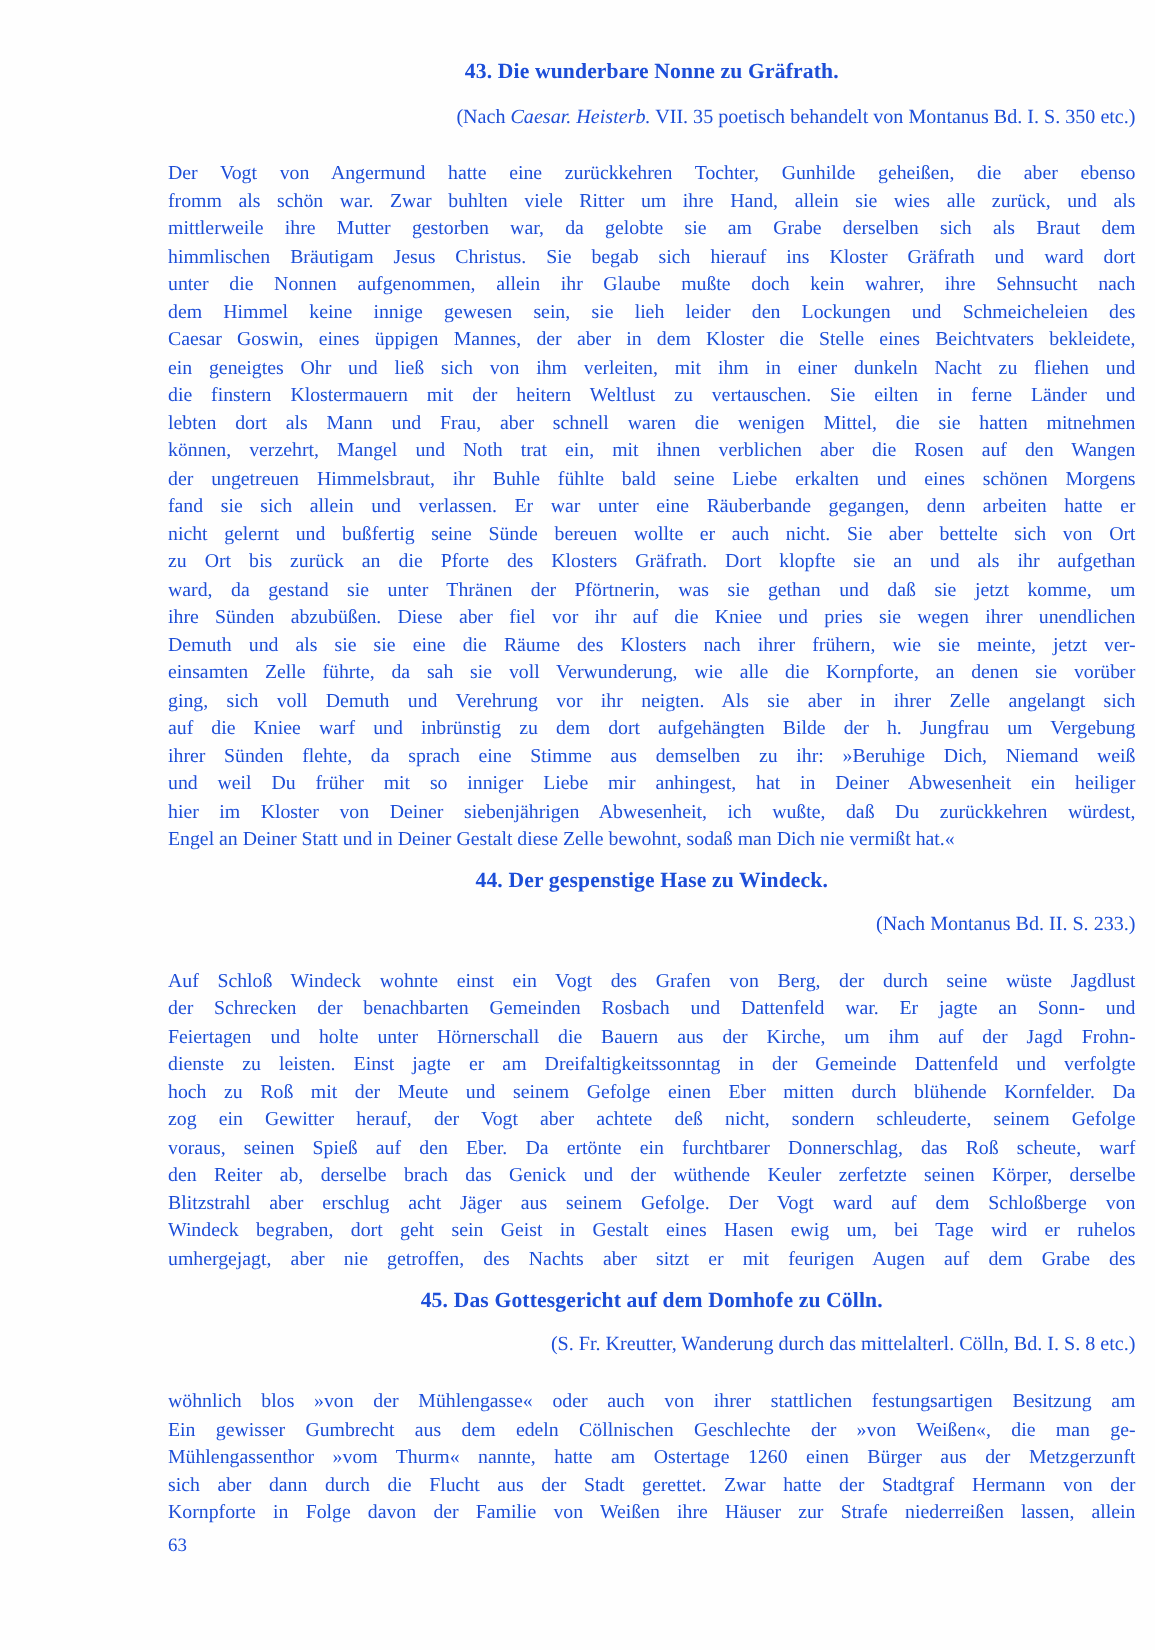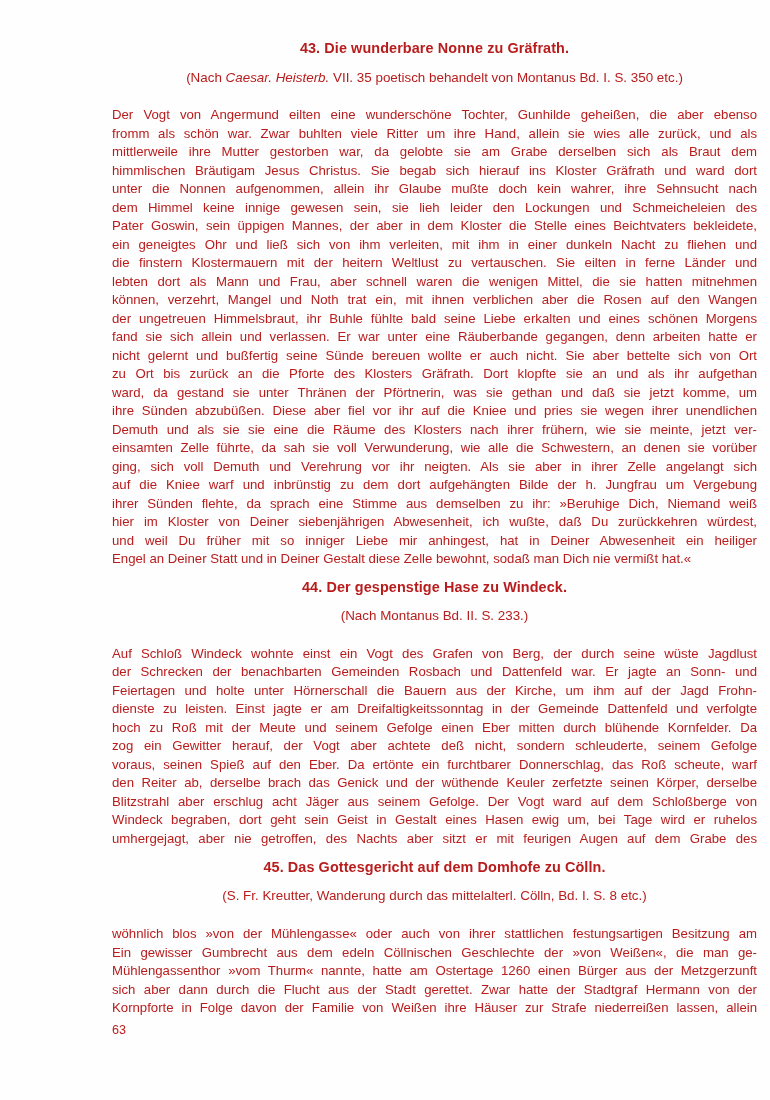--- a/index.html
+++ b/index.html
@@ -6,36 +6,36 @@
   html, body {
     margin: 0;
     padding: 0;
     background: #ffffff;
   }
   .page {
     position: relative;
     width: 770px;
     height: 1100px;
     background: #fefefe;
-    color: #b91c1c;
-    font-family: Liberation Sans, sans-serif;
+    color: #1d4ed8;
+    font-family: Liberation Serif, serif;
     box-sizing: border-box;
     padding: 40px 13px 0 112px;
     overflow: hidden;
   }
   .section-title {
     font-size: 14.4px;
     font-weight: bold;
     text-align: center;
     line-height: 16px;
     letter-spacing: 0.1px;
   }
   .section-source {
     font-size: 13.4px;
-    text-align: center;
+    text-align: right;
     line-height: 15px;
     margin-top: 14px;
   }
   .section-source .italic { font-style: italic; }
   .paragraph {
     margin-top: 21px;
     font-size: 13.2px;
   }
   .text-line {
     height: 18.5px;
@@ -67,44 +67,44 @@
 <body>
 
 <div class="page">
 
   <div class="section" id="section-43">
     <div class="section-title">43. Die wunderbare Nonne zu Gräfrath.</div>
     <div class="section-source">
       <span>(Nach </span><span class="italic">Caesar. Heisterb.</span><span> VII. 35 poetisch behandelt von Montanus Bd. I. S. 350 etc.)</span>
     </div>
     <div class="paragraph">
-        <div class="text-line">Der Vogt von Angermund eilten eine wunderschöne Tochter, Gunhilde geheißen, die aber ebenso</div>
+        <div class="text-line">Der Vogt von Angermund hatte eine zurückkehren Tochter, Gunhilde geheißen, die aber ebenso</div>
         <div class="text-line">fromm als schön war. Zwar buhlten viele Ritter um ihre Hand, allein sie wies alle zurück, und als</div>
         <div class="text-line">mittlerweile ihre Mutter gestorben war, da gelobte sie am Grabe derselben sich als Braut dem</div>
         <div class="text-line">himmlischen Bräutigam Jesus Christus. Sie begab sich hierauf ins Kloster Gräfrath und ward dort</div>
         <div class="text-line">unter die Nonnen aufgenommen, allein ihr Glaube mußte doch kein wahrer, ihre Sehnsucht nach</div>
         <div class="text-line">dem Himmel keine innige gewesen sein, sie lieh leider den Lockungen und Schmeicheleien des</div>
-        <div class="text-line">Pater Goswin, sein üppigen Mannes, der aber in dem Kloster die Stelle eines Beichtvaters bekleidete,</div>
+        <div class="text-line">Caesar Goswin, eines üppigen Mannes, der aber in dem Kloster die Stelle eines Beichtvaters bekleidete,</div>
         <div class="text-line">ein geneigtes Ohr und ließ sich von ihm verleiten, mit ihm in einer dunkeln Nacht zu fliehen und</div>
         <div class="text-line">die finstern Klostermauern mit der heitern Weltlust zu vertauschen. Sie eilten in ferne Länder und</div>
         <div class="text-line">lebten dort als Mann und Frau, aber schnell waren die wenigen Mittel, die sie hatten mitnehmen</div>
         <div class="text-line">können, verzehrt, Mangel und Noth trat ein, mit ihnen verblichen aber die Rosen auf den Wangen</div>
         <div class="text-line">der ungetreuen Himmelsbraut, ihr Buhle fühlte bald seine Liebe erkalten und eines schönen Morgens</div>
         <div class="text-line">fand sie sich allein und verlassen. Er war unter eine Räuberbande gegangen, denn arbeiten hatte er</div>
         <div class="text-line">nicht gelernt und bußfertig seine Sünde bereuen wollte er auch nicht. Sie aber bettelte sich von Ort</div>
         <div class="text-line">zu Ort bis zurück an die Pforte des Klosters Gräfrath. Dort klopfte sie an und als ihr aufgethan</div>
         <div class="text-line">ward, da gestand sie unter Thränen der Pförtnerin, was sie gethan und daß sie jetzt komme, um</div>
         <div class="text-line">ihre Sünden abzubüßen. Diese aber fiel vor ihr auf die Kniee und pries sie wegen ihrer unendlichen</div>
         <div class="text-line">Demuth und als sie sie eine die Räume des Klosters nach ihrer frühern, wie sie meinte, jetzt ver-</div>
-        <div class="text-line">einsamten Zelle führte, da sah sie voll Verwunderung, wie alle die Schwestern, an denen sie vorüber</div>
+        <div class="text-line">einsamten Zelle führte, da sah sie voll Verwunderung, wie alle die Kornpforte, an denen sie vorüber</div>
         <div class="text-line">ging, sich voll Demuth und Verehrung vor ihr neigten. Als sie aber in ihrer Zelle angelangt sich</div>
         <div class="text-line">auf die Kniee warf und inbrünstig zu dem dort aufgehängten Bilde der h. Jungfrau um Vergebung</div>
         <div class="text-line">ihrer Sünden flehte, da sprach eine Stimme aus demselben zu ihr: »Beruhige Dich, Niemand weiß</div>
+        <div class="text-line">und weil Du früher mit so inniger Liebe mir anhingest, hat in Deiner Abwesenheit ein heiliger</div>
         <div class="text-line">hier im Kloster von Deiner siebenjährigen Abwesenheit, ich wußte, daß Du zurückkehren würdest,</div>
-        <div class="text-line">und weil Du früher mit so inniger Liebe mir anhingest, hat in Deiner Abwesenheit ein heiliger</div>
         <div class="text-line last-line">Engel an Deiner Statt und in Deiner Gestalt diese Zelle bewohnt, sodaß man Dich nie vermißt hat.«</div>
       </div>
   </div>
 
   <div class="section" id="section-44">
     <div class="section-title">44. Der gespenstige Hase zu Windeck.</div>
     <div class="section-source">
       <span>(Nach Montanus Bd. II. S. 233.)</span>
     </div>
     <div class="paragraph">

